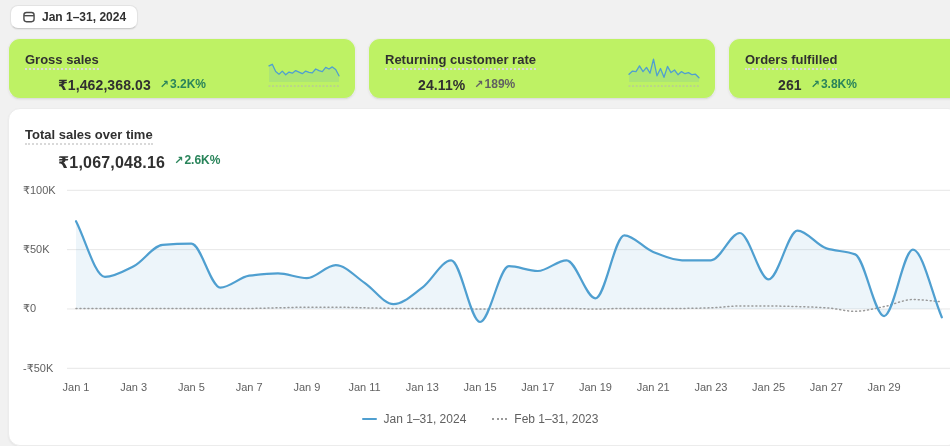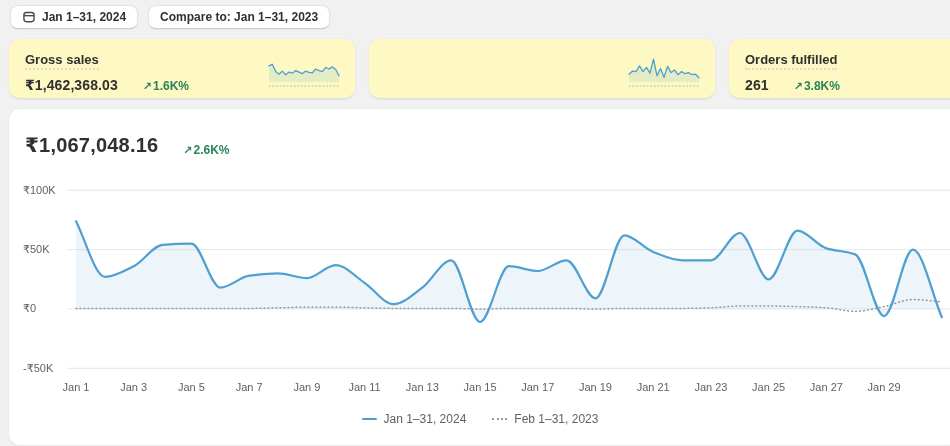--- a/index.html
+++ b/index.html
@@ -21,50 +21,50 @@
     box-shadow: 0 1px 1px rgba(0,0,0,.05);
     font-size: 12px; font-weight: 600; color: #303030;
     cursor: pointer; white-space: nowrap;
   }
   .pill-btn svg { display: block; }
   
   .cards { display: flex; gap: 12px; margin: 9px 0 0 8px; }
   .card {
     position: relative;
     width: 348px; min-width: 348px; height: 61px;
-    background: #fef9c3; border-radius: 12px;
+    background: #bef264; border-radius: 12px;
     border: 1px solid #ececec; border-bottom-color: #dedede;
     box-shadow: 0 1px 2px rgba(0,0,0,.05);
     padding: 11px 16px;
   }
   .metric-title {
     display: inline-block;
     font-size: 13px; font-weight: 650; color: #303030;
     border-bottom: 2px dotted #d9d9d9; padding-bottom: 1px;
     cursor: pointer;
   }
-  .value-row { display: flex; align-items: flex-end; gap: 25px; margin-top: 7px; }
+  .value-row { display: flex; align-items: flex-start; gap: 9px; margin-top: 7px; margin-left: 33px; }
   .metric-value { font-size: 14px; font-weight: 700; letter-spacing: .1px; }
   .change { font-size: 12px; font-weight: 650; }
   .change .arrow { font-size: 11px; margin-right: 1px; }
   .change.green { color: #29845a; }
   .change.gray  { color: #616161; }
   .spark { position: absolute; right: 14px; bottom: 9px; width: 74px; height: 36px; }
   
   .main-card {
     position: relative;
     margin: 9px 0 0 8px;
     width: 952px; height: 338px;
     background: #fff; border-radius: 12px;
     border: 1px solid #ececec;
     box-shadow: 0 1px 2px rgba(0,0,0,.05);
     padding: 16px 0 0 16px;
   }
   .main-card .value-row { margin-top: 8px; }
-  .main-value { font-size: 20px; font-weight: 700; letter-spacing: .2px; }
+  .main-value { font-size: 16px; font-weight: 700; letter-spacing: .2px; }
   .chart-wrap { position: absolute; left: 0; top: 68px; width: 952px; height: 222px; }
   .chart-wrap svg { display: block; }
   text.tick { font-family: "Liberation Sans", "DejaVu Sans", sans-serif; font-size: 11px; fill: #616161; }
   
   .legend {
     position: absolute; left: 0; top: 303px; width: 942px;
     display: flex; justify-content: center; gap: 26px; align-items: center;
   }
   .legend-item { display: flex; align-items: center; gap: 7px; font-size: 12px; color: #616161; }
   .lg-line { width: 15px; height: 0; border-top: 2px solid #4f9fd0; border-radius: 2px; }
@@ -76,59 +76,62 @@
 <div class="topbar">
   <button class="pill-btn">
     <span>
       <svg width="14" height="14" viewBox="0 0 16 16">
         <rect x="2.2" y="2.8" width="11.6" height="10.6" rx="3" fill="none" stroke="#4a4a4a" stroke-width="1.6"></rect>
         <line x1="2.4" y1="6.5" x2="13.6" y2="6.5" stroke="#4a4a4a" stroke-width="1.6"></line>
       </svg>
     </span>
     <span>Jan 1–31, 2024</span>
   </button>
-  <button class="pill-btn">
-    <span>Compare to: Jan 1–31, 2023</span>
-  </button>
 </div>
 
 <div class="cards">
 
   <div class="card">
     <span class="metric-title">Gross sales</span>
     <div class="value-row">
       <span class="metric-value">₹1,462,368.03</span>
-      <span class="change green"><span class="arrow">↗</span><span>1.6K%</span></span>
+      <span class="change green"><span class="arrow">↗</span><span>3.2K%</span></span>
     </div>
     <svg class="spark" viewBox="0 0 74 36">
         <polygon points="2.0,12.9 5.3,11.3 8.7,18.6 12.0,21.2 15.3,18.1 18.7,21.7 22.0,19.1 25.3,20.2 28.7,17.6 32.0,19.1 35.3,20.7 38.7,18.1 42.0,19.4 45.3,19.9 48.7,16.0 52.0,17.6 55.3,18.6 58.7,14.4 62.0,16.0 65.3,13.9 68.7,16.5 72.0,22.8 72,29 2,29" fill="rgba(79,159,208,0.15)" stroke="none"></polygon>
         <polyline points="2.0,12.9 5.3,11.3 8.7,18.6 12.0,21.2 15.3,18.1 18.7,21.7 22.0,19.1 25.3,20.2 28.7,17.6 32.0,19.1 35.3,20.7 38.7,18.1 42.0,19.4 45.3,19.9 48.7,16.0 52.0,17.6 55.3,18.6 58.7,14.4 62.0,16.0 65.3,13.9 68.7,16.5 72.0,22.8" fill="none" stroke="#4f9fd0" stroke-width="1.3" stroke-linejoin="round" stroke-linecap="round"></polyline>
         <line x1="2" x2="72" y1="33" y2="33" stroke="#b5b5b5" stroke-width="1.2" stroke-dasharray="1 2.6" stroke-linecap="round"></line>
       </svg>
   </div>
 
   <div class="card">
+    <span class="metric-title">Returning customer rate</span>
+    <div class="value-row">
+      <span class="metric-value">24.11%</span>
+      <span class="change gray"><span class="arrow">↗</span><span>189%</span></span>
+    </div>
     <svg class="spark" viewBox="0 0 74 36">
         <polygon points="2.0,21.2 5.5,18.1 9.0,18.6 12.5,12.9 16.0,18.6 19.5,14.4 23.0,20.2 26.5,6.1 30.0,22.8 33.5,15.5 37.0,24.3 40.5,13.4 44.0,19.6 47.5,17.0 51.0,21.7 54.5,18.6 58.0,20.7 61.5,19.6 65.0,21.7 68.5,21.2 72.0,24.8 72,29 2,29" fill="rgba(79,159,208,0.15)" stroke="none"></polygon>
         <polyline points="2.0,21.2 5.5,18.1 9.0,18.6 12.5,12.9 16.0,18.6 19.5,14.4 23.0,20.2 26.5,6.1 30.0,22.8 33.5,15.5 37.0,24.3 40.5,13.4 44.0,19.6 47.5,17.0 51.0,21.7 54.5,18.6 58.0,20.7 61.5,19.6 65.0,21.7 68.5,21.2 72.0,24.8" fill="none" stroke="#4f9fd0" stroke-width="1.3" stroke-linejoin="round" stroke-linecap="round"></polyline>
         <line x1="2" x2="72" y1="33" y2="33" stroke="#b5b5b5" stroke-width="1.2" stroke-dasharray="1 2.6" stroke-linecap="round"></line>
       </svg>
   </div>
 
   <div class="card">
     <span class="metric-title">Orders fulfilled</span>
     <div class="value-row">
       <span class="metric-value">261</span>
       <span class="change green"><span class="arrow">↗</span><span>3.8K%</span></span>
     </div>
   </div>
 
 </div>
 
 <div class="main-card">
+  <span class="metric-title">Total sales over time</span>
   <div class="value-row">
     <span class="main-value">₹1,067,048.16</span>
     <span class="change green"><span class="arrow">↗</span><span>2.6K%</span></span>
   </div>
 
   <div class="chart-wrap">
     <svg width="952" height="222" viewBox="0 0 952 222" id="chart-svg">
         <line x1="58" x2="952" y1="13.3" y2="13.3" stroke="#e7e7e7" stroke-width="1"></line>
         <text x="14" y="16.8" class="tick">₹100K</text>
         <line x1="58" x2="952" y1="72.635" y2="72.635" stroke="#e7e7e7" stroke-width="1"></line>

